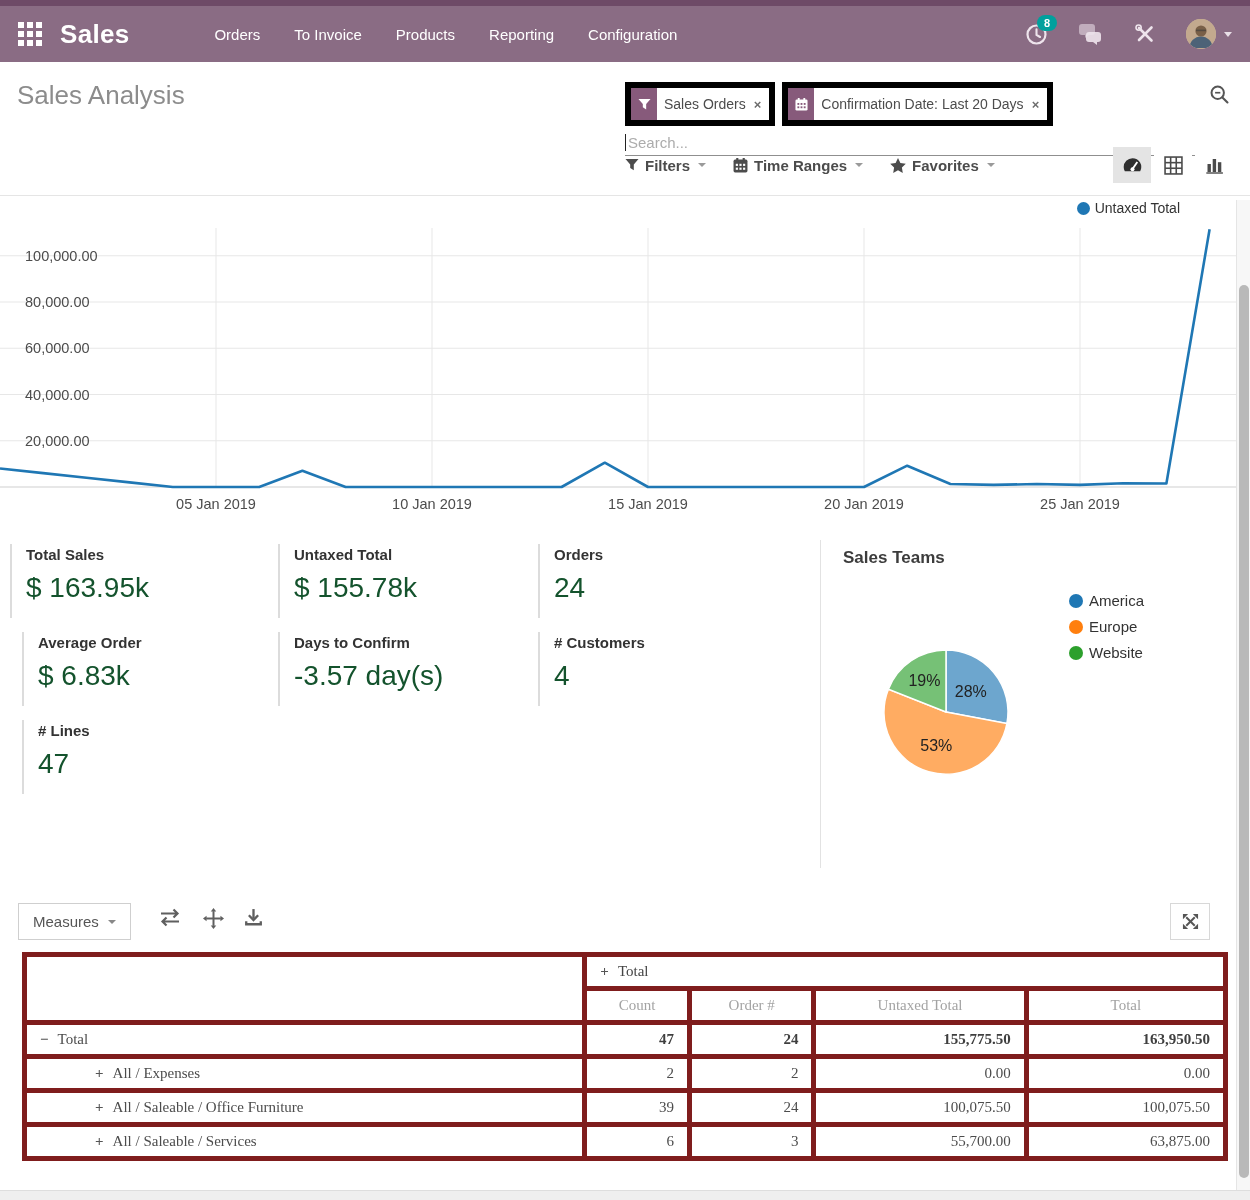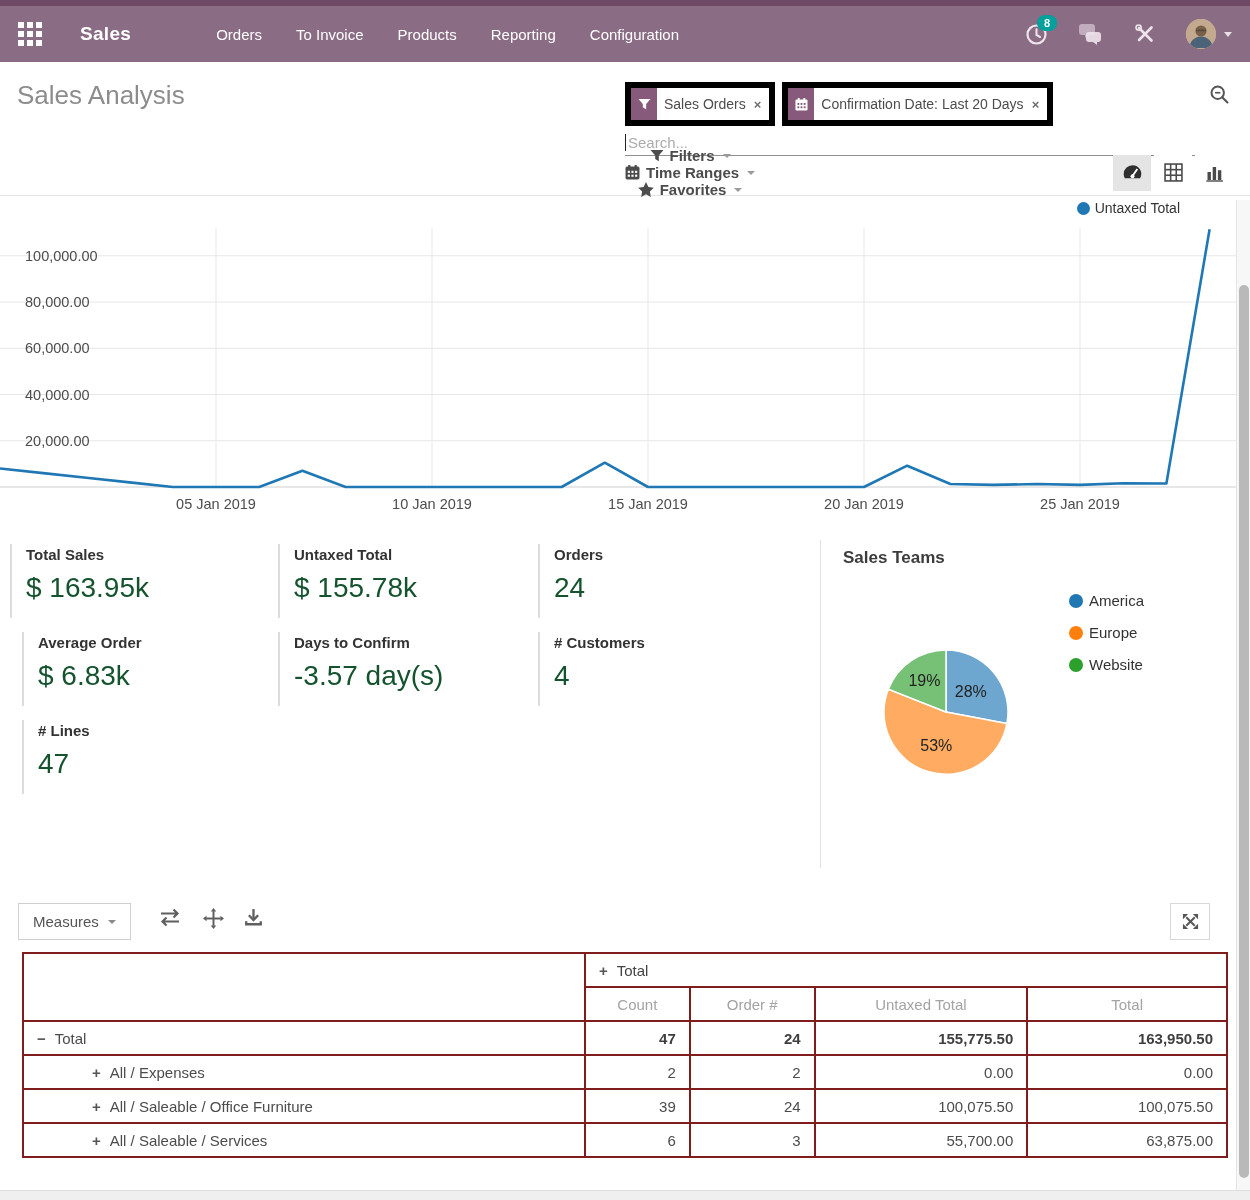--- a/index.html
+++ b/index.html
@@ -6,21 +6,21 @@
   html,body { background:#fff; }
   body { font-family:"Liberation Sans", sans-serif; }
   #app { position:relative; width:1250px; height:1200px; background:#fff; overflow:hidden; }
 
   
   .topbar { position:absolute; left:0; top:0; width:1250px; height:62px; background:#8a6c84; }
   .topbar-strip { position:absolute; left:0; top:0; width:100%; height:6px; background:#6e4a67; }
   .topbar-inner { position:absolute; left:0; top:6px; right:0; bottom:0; display:flex; align-items:center; padding:0 18px; }
   .apps-grid { width:24px; height:24px; display:grid; grid-template-columns:repeat(3,6px); grid-template-rows:repeat(3,6px); gap:3px; cursor:pointer; }
   .apps-grid span { background:#fff; }
-  .app-name { color:#fff; font-size:19px; font-weight:700; margin-left:38px; letter-spacing:.3px; cursor:pointer; }
+  .app-name { color:#fff; font-size:26px; font-weight:700; margin-left:18px; letter-spacing:.3px; cursor:pointer; }
   .nav-menus { display:flex; margin-left:68px; }
   .nav-item { color:#fff; font-size:15px; padding:10px 17px; cursor:pointer; white-space:nowrap; }
   .topbar-right { margin-left:auto; display:flex; align-items:center; gap:30px; color:#f2ecf1; }
   .tb-icon { position:relative; cursor:pointer; display:flex; align-items:center; color:#eee4ec; }
   .badge { position:absolute; top:-8px; left:12px; background:#00a09d; color:#fff; font-size:11px; font-weight:700; padding:2px 7px; border-radius:9px; line-height:1.1; }
   .avatar-wrap { display:flex; align-items:center; gap:8px; cursor:pointer; }
   .avatar { width:30px; height:30px; border-radius:50%; overflow:hidden; background:#cdb6a0; }
   .caret { width:0; height:0; border-left:4.5px solid transparent; border-right:4.5px solid transparent; border-top:5px solid #e9dfe7; }
 
   
@@ -51,33 +51,33 @@
   .chart-svg { position:absolute; left:0; top:28px; }
 
   
   .kpi-section { position:absolute; left:0; top:530px; width:1236px; height:350px; }
   .kpi-card { position:absolute; border-left:2px solid #dcdcdc; padding:2px 0 4px 14px; min-height:74px; width:232px; cursor:pointer; }
   .kpi-label { font-size:15px; font-weight:700; color:#333; }
   .kpi-value { font-size:28px; color:#14532d; margin-top:9px; }
   .teams-panel { position:absolute; left:820px; top:10px; height:328px; width:416px; border-left:1px solid #e2e2e2; }
   .teams-title { position:absolute; left:22px; top:8px; font-size:17px; font-weight:700; color:#3c3c3c; }
   .pie-svg { position:absolute; left:58px; top:105px; }
-  .pie-legend { position:absolute; left:248px; top:52px; display:flex; flex-direction:column; gap:15px; }
+  .pie-legend { position:absolute; left:248px; top:52px; display:flex; flex-direction:column; gap:9px; }
   .pie-legend-item { display:flex; align-items:center; gap:6px; cursor:pointer; }
   .pie-legend-dot { width:14px; height:14px; border-radius:50%; }
   .pie-legend-text { font-size:15px; color:#333; }
 
   
   .measures-btn { position:absolute; left:18px; top:903px; height:37px; display:flex; align-items:center; gap:9px; padding:0 14px; border:1px solid #cfcfcf; background:#fff; font-size:15px; color:#555; cursor:pointer; }
   .measures-btn .dd { width:0; height:0; border-left:4px solid transparent; border-right:4px solid transparent; border-top:4.5px solid #888; }
   .pv-tool { position:absolute; top:908px; color:#5f5f5f; cursor:pointer; }
   .expand-btn { position:absolute; left:1170px; top:903px; width:40px; height:37px; border:1px solid #d8d8d8; background:#fff; display:flex; align-items:center; justify-content:center; color:#555; cursor:pointer; }
 
   table.pivot { position:absolute; left:22px; top:952px; width:1206px; border-collapse:collapse; font-size:15px; color:#4c4c4c; background:#fff; }
-  table.pivot td, table.pivot th { border:2px solid #7f1d1d; height:34px; font-weight:400; }
+  table.pivot td, table.pivot th { border:5px solid #7f1d1d; height:34px; font-weight:400;font-family:Liberation Serif, serif; }
   table.pivot { border:1px solid #d5d5d5; }
   th.group-head { text-align:left; padding-left:13px; color:#444; cursor:pointer; }
   th.col-head { color:#a3a3a3; text-align:center; cursor:pointer; }
   th.row-head-empty { border-bottom:1px solid #d9d9d9; }
   tr.subhead th { border-bottom:1px solid #d9d9d9; }
   td.rh { text-align:left; padding-left:13px; cursor:pointer; }
   td.rh.child { padding-left:68px; }
   td.val { text-align:right; padding-right:13px; }
   tr.bold-row td.val { font-weight:700; color:#3f3f3f; }
   .expander { font-weight:700; color:#555; margin-right:9px; font-size:15px; display:inline-block; }
@@ -193,21 +193,21 @@
             <line x1="5.8" y1="8.3" x2="10.8" y2="8.3" stroke="currentColor" stroke-width="1.6"></line>
           </svg>
       </div>
       <div class="search-row">
         <span class="text-caret"></span>
         <span class="search-placeholder">Search...</span>
       </div>
     </div>
 
     <div class="cp-buttons">
-      <div id="cp-btn-group" style="display:flex;align-items:center;flex-direction:column;">
+      <div id="cp-btn-group" style="display:flex;align-items:center;">
           <div class="cp-btn">
             <span style="display: flex;">
               <svg width="14" height="14" viewBox="0 0 14 14">
                 <path d="M0.5 1h13L8.8 6.4v5.9L5.2 10V6.4z" fill="currentColor"></path>
               </svg>
             </span>
             <span>Filters</span>
             <span class="dd"></span>
           </div>
           <div class="cp-btn">

